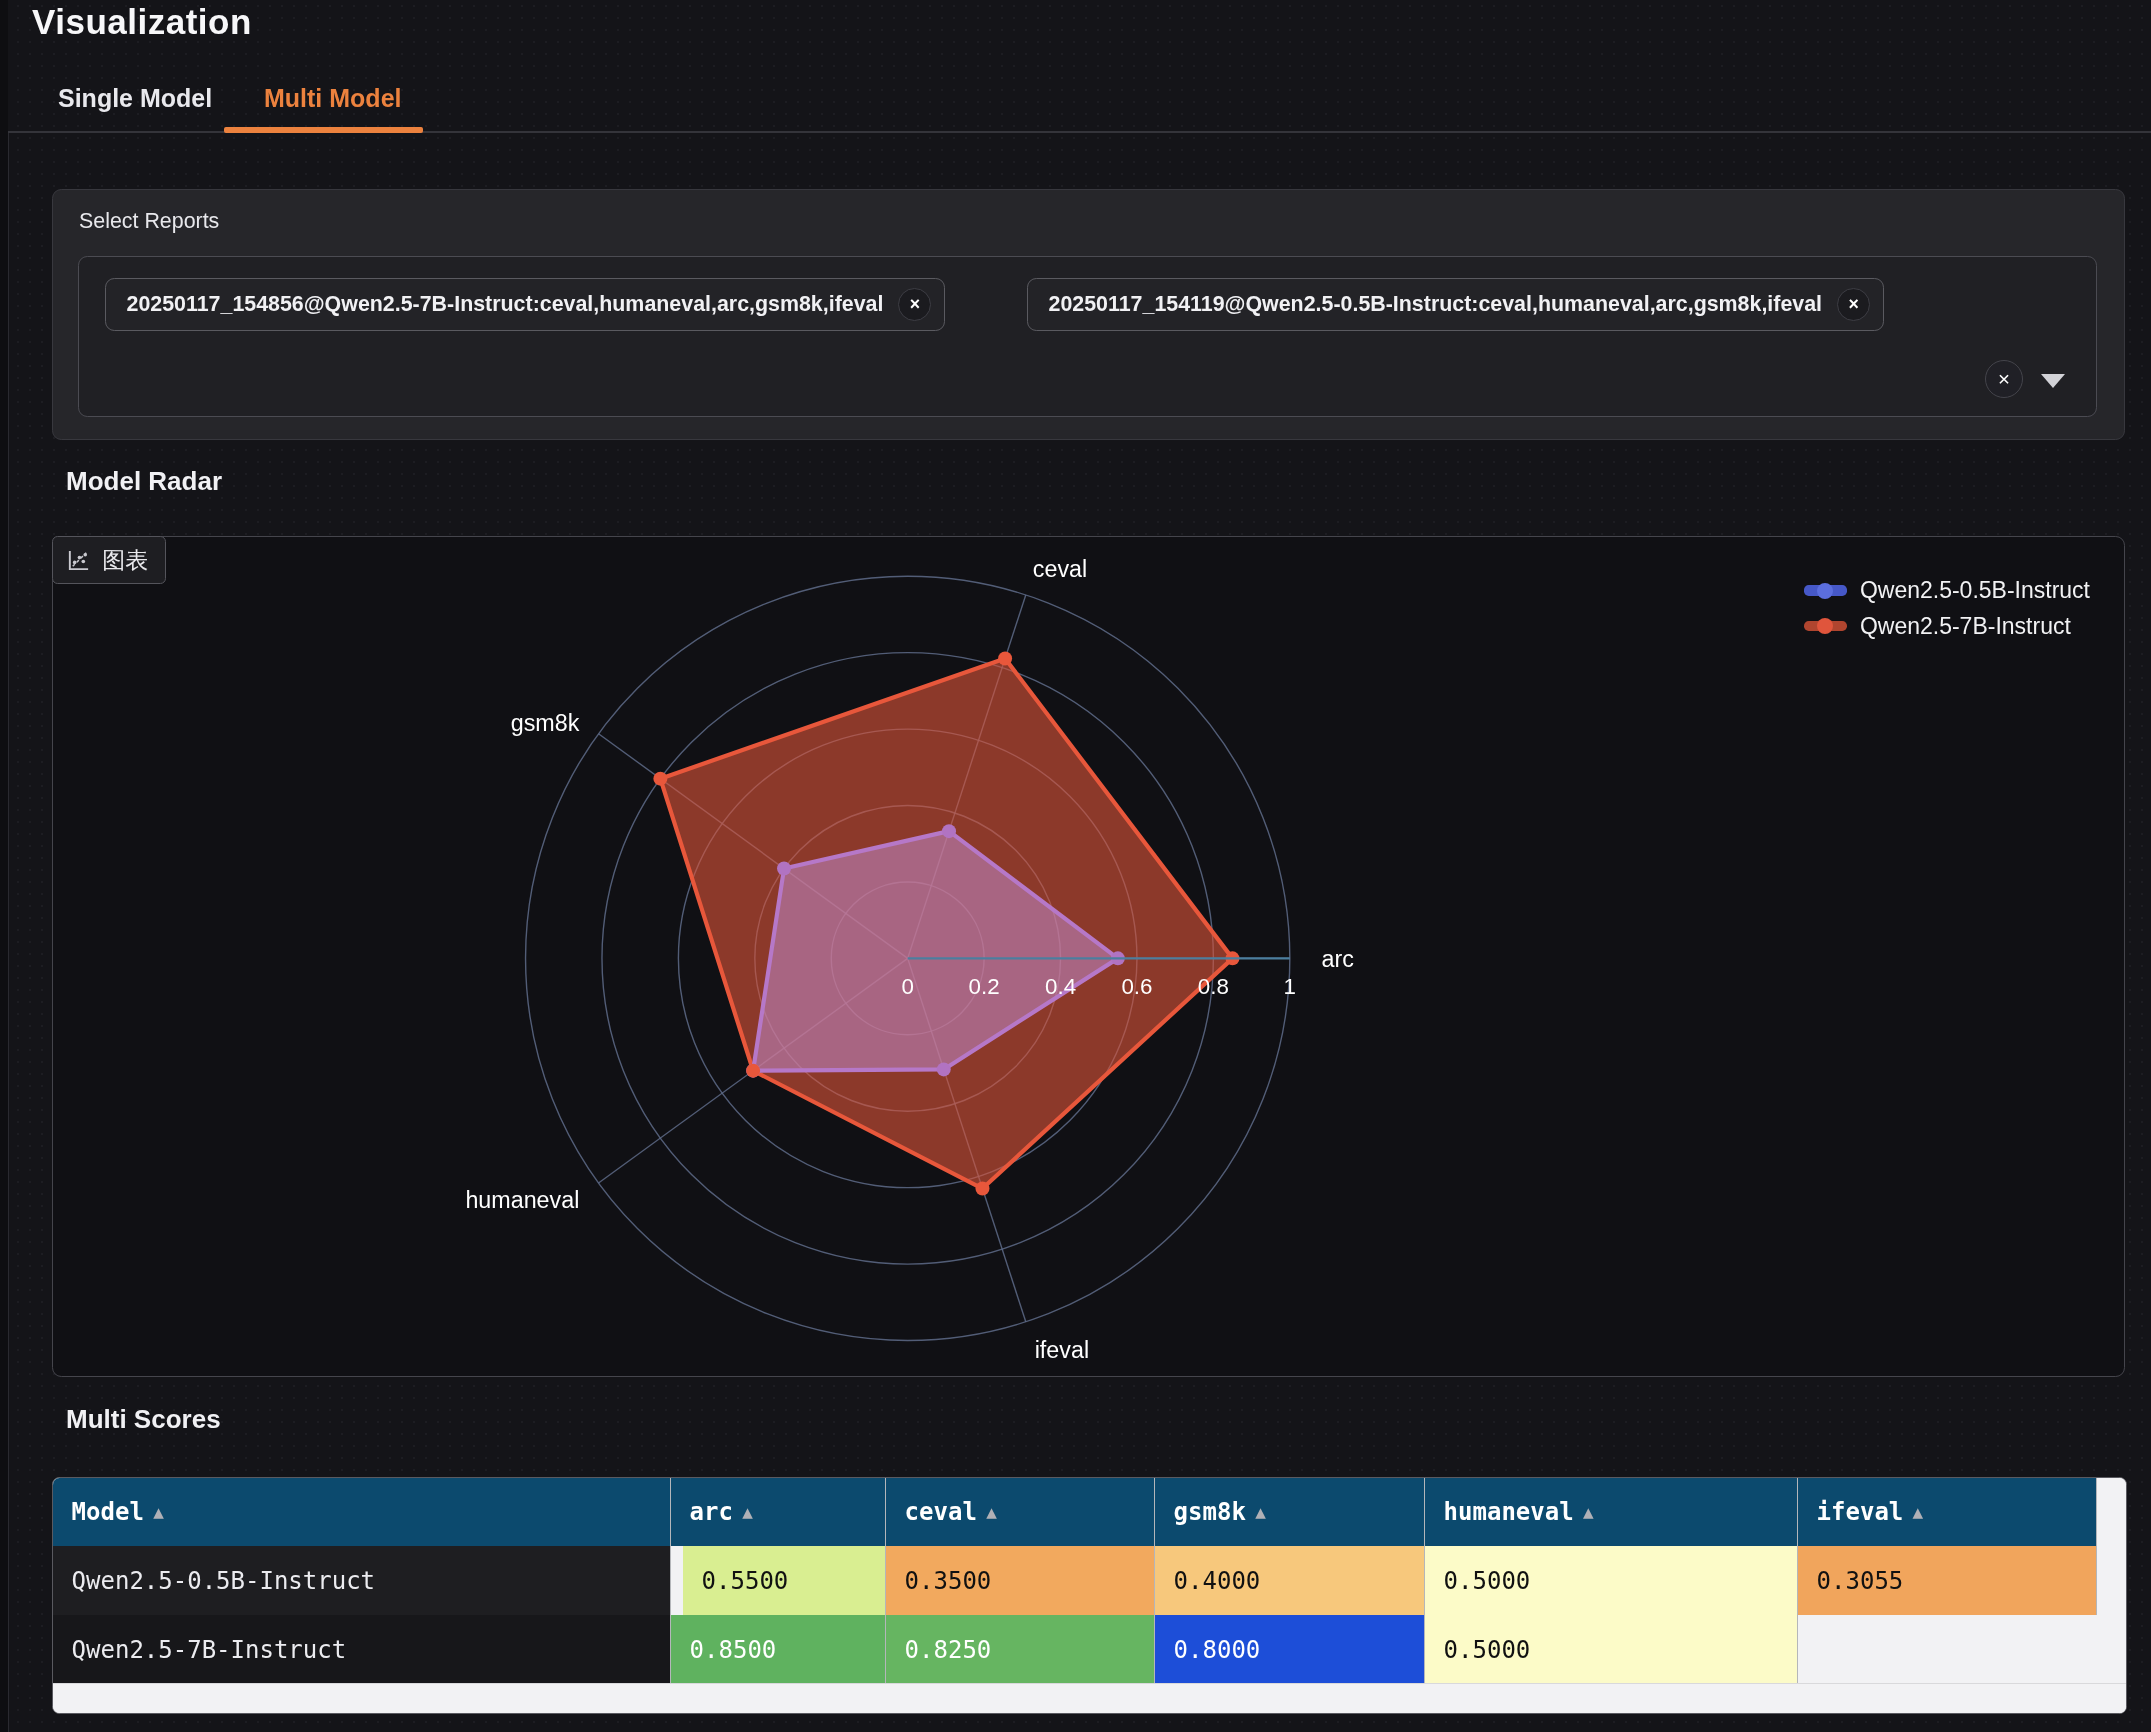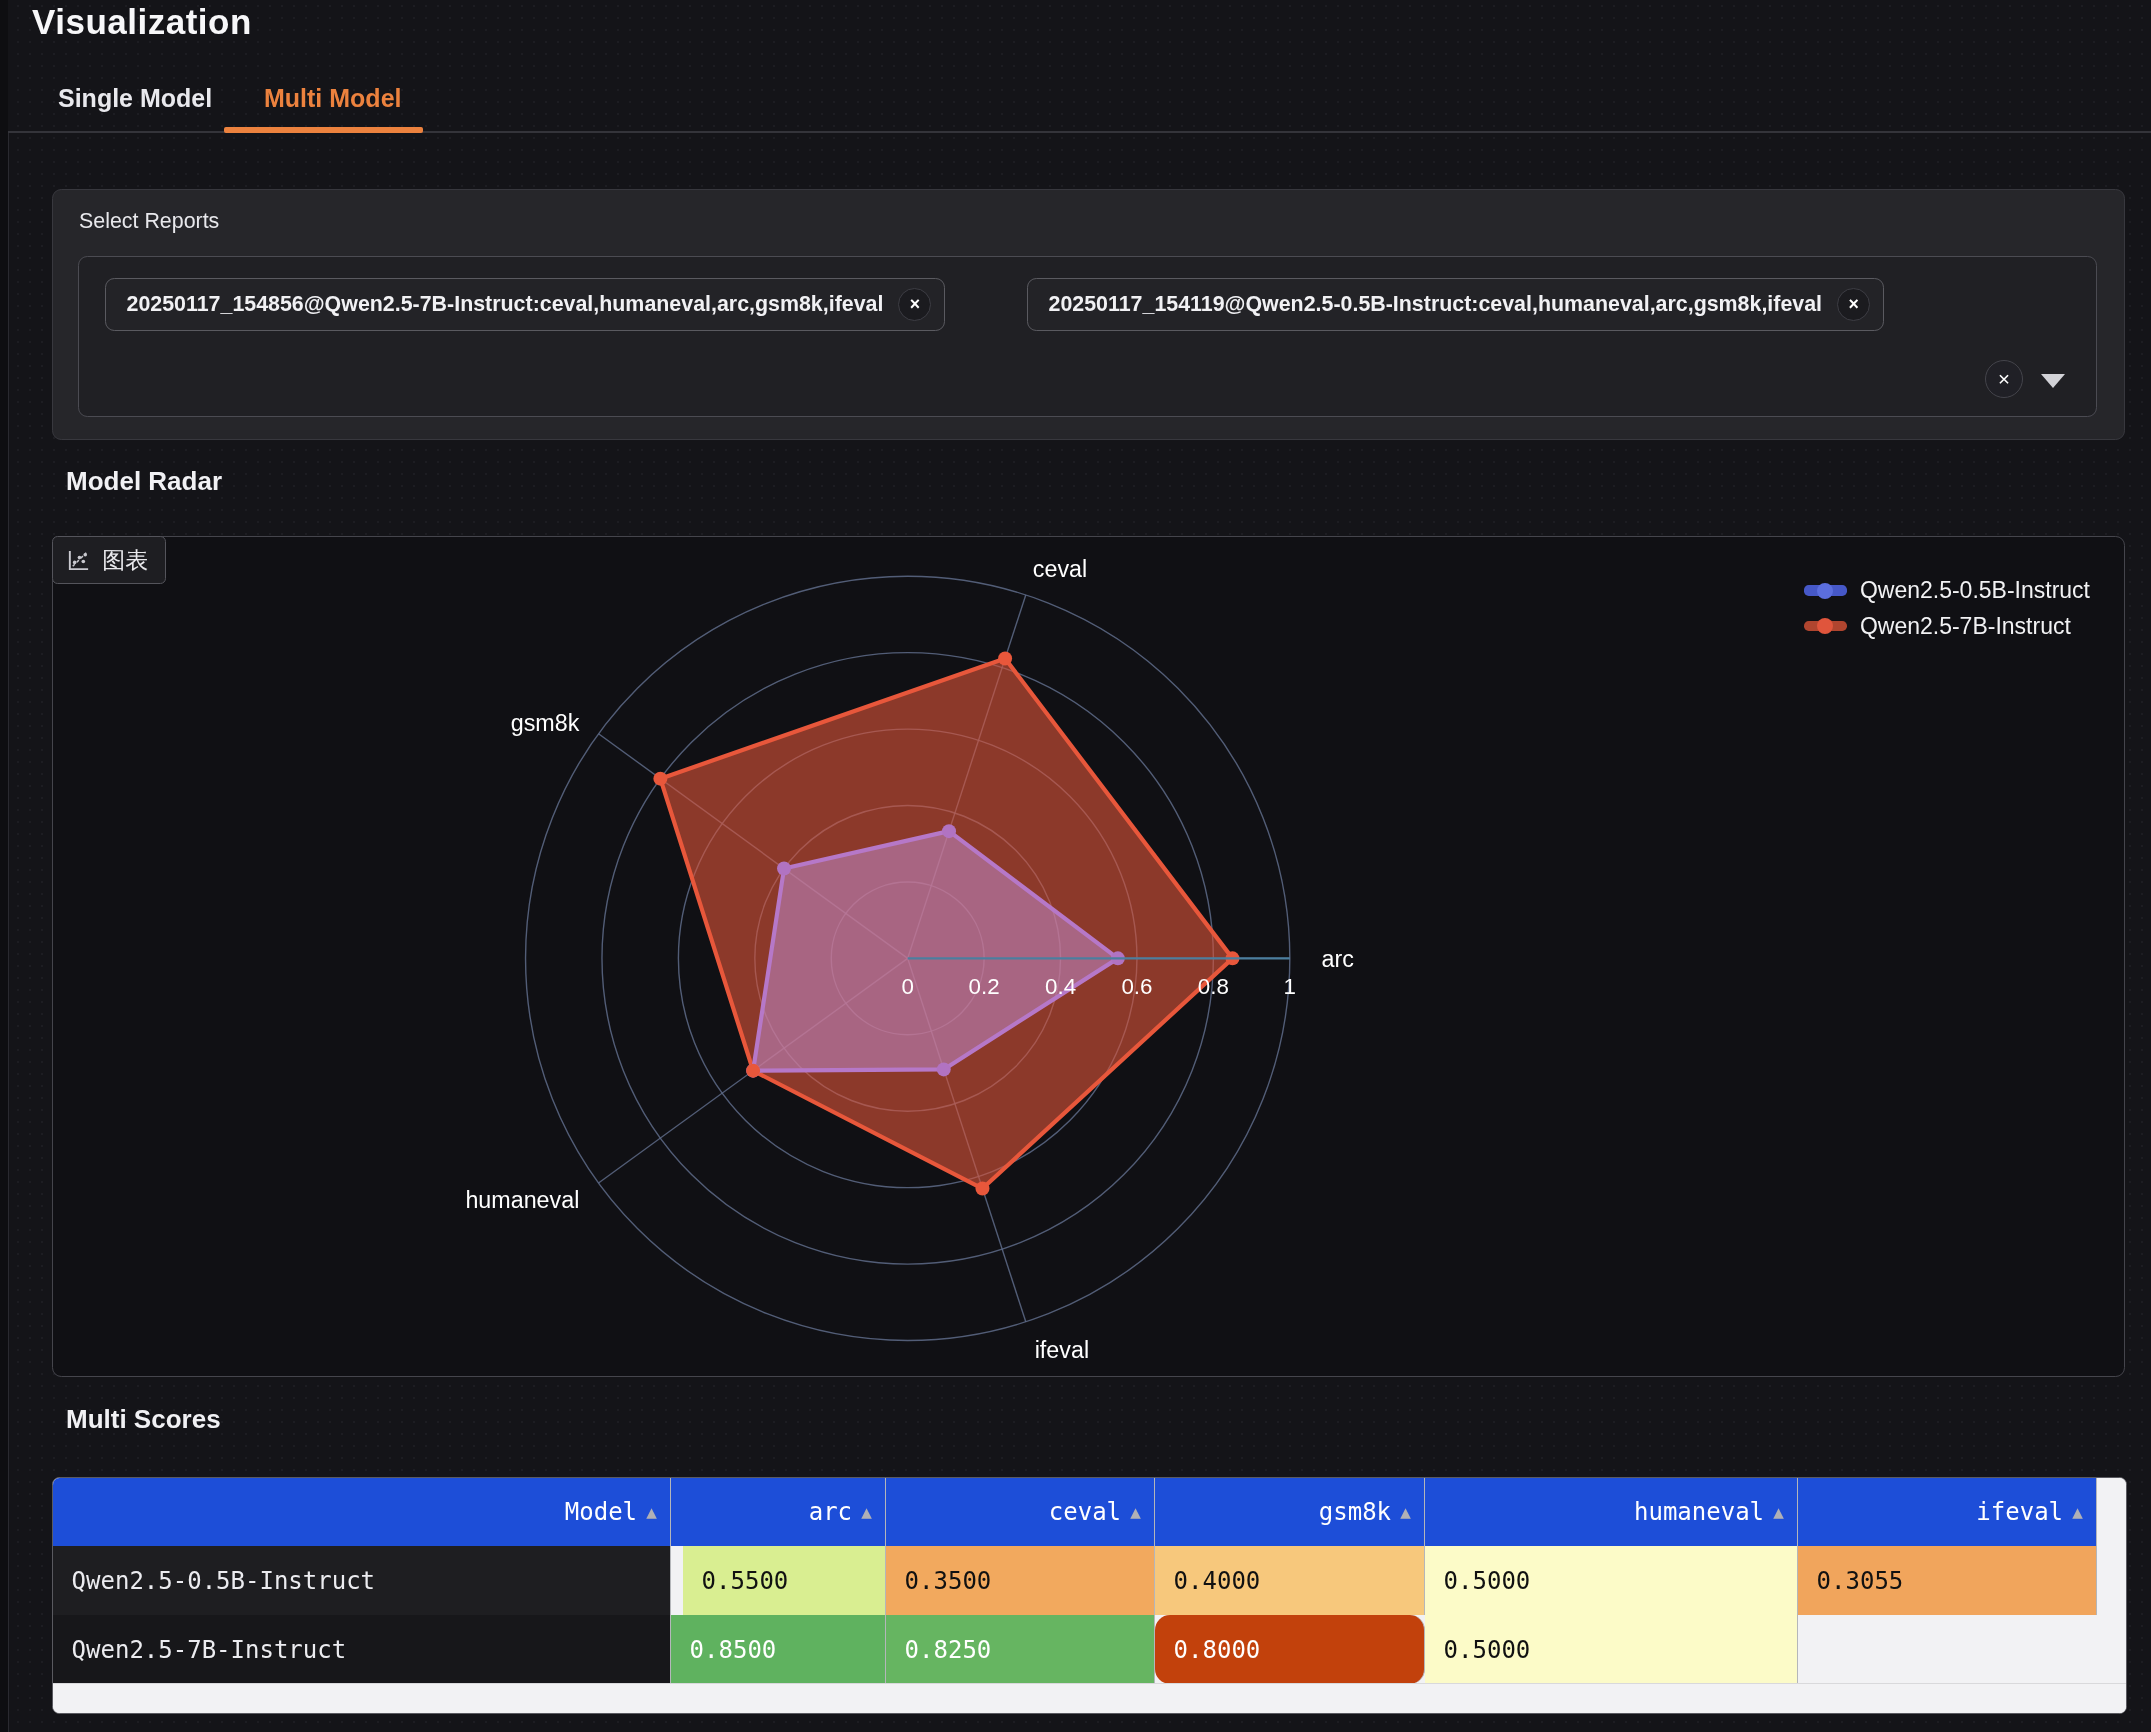--- a/index.html
+++ b/index.html
@@ -45,21 +45,21 @@
   .legend-item{display:flex;align-items:center;height:33px;cursor:pointer;}
   .legend-marker{position:relative;width:43px;height:10.3px;border-radius:4.7px;}
   .legend-dot{position:absolute;left:13px;top:-2.8px;width:16px;height:16px;border-radius:50%;}
   .legend-label{margin-left:13px;font-size:23px;color:#f2f2f4;}
   svg.radar{left:0;top:0;}
   
   .table-wrap{left:52px;top:1477px;width:2075px;height:237px;background:#f2f2f4;border:0.9px solid #5a5a60;border-radius:7.5px;box-sizing:border-box;overflow:hidden;}
   .grid{position:absolute;left:0;top:0;display:grid;grid-template-columns:618px 215px 269px 270px 373px 299px;grid-template-rows:68px 69px 69px;}
   .cell{box-sizing:border-box;display:flex;align-items:center;padding-left:18.6px;padding-right:13px;
     font-family:"DejaVu Sans Mono","Liberation Mono",monospace;font-size:24px;border-right:1.9px solid #b4b6ba;}
-  .cell.hdr{background:#1d4ed8;color:#fff;font-weight:400;justify-content:flex-end;cursor:pointer;}
+  .cell.hdr{background:#0c4a6e;color:#fff;font-weight:700;justify-content:flex-start;cursor:pointer;}
   .sort-ico{font-size:17.7px;color:#b0b0b6;margin-left:9.3px;}
   .cell.model0{background:#1e1e21;color:#ececf0;}
   .cell.model1{background:#17171a;color:#ececf0;}
   .vscroll{right:0;top:0;width:28px;height:100%;background:#f2f2f4;cursor:pointer;}
   .hscroll{left:0;bottom:0;width:100%;height:29px;background:#f2f2f4;border-top:0.9px solid #d9d9db;cursor:pointer;}
 </style>
 </head>
 <body>
 
 <div id="app">
@@ -191,20 +191,20 @@
         </div>
         <div class="cell model0">Qwen2.5-0.5B-Instruct</div>
         <div class="cell" style="background: rgb(217, 238, 145); color: rgb(17, 17, 17); margin-left: 12px;">0.5500</div>
         <div class="cell" style="background: rgb(242, 169, 94); color: rgb(17, 17, 17);">0.3500</div>
         <div class="cell" style="background: rgb(247, 200, 124); color: rgb(17, 17, 17);">0.4000</div>
         <div class="cell" style="background: rgb(252, 251, 200); color: rgb(17, 17, 17);">0.5000</div>
         <div class="cell" style="background: rgb(241, 165, 92); color: rgb(17, 17, 17);">0.3055</div>
         <div class="cell model1">Qwen2.5-7B-Instruct</div>
         <div class="cell" style="background: rgb(95, 178, 95); color: rgb(255, 255, 255);">0.8500</div>
         <div class="cell" style="background: rgb(102, 181, 97); color: rgb(255, 255, 255);">0.8250</div>
-        <div class="cell" style="background: #c2410c; color: rgb(255, 255, 255); border-radius: 15px;">0.8000</div>
+        <div class="cell" style="background: #1d4ed8; color: rgb(255, 255, 255);">0.8000</div>
         <div class="cell" style="background: rgb(252, 251, 200); color: rgb(17, 17, 17);">0.5000</div>
       </div>
     <div class="abs vscroll"></div>
     <div class="abs hscroll"></div>
   </div>
 </div>
 
 
 </body></html>

